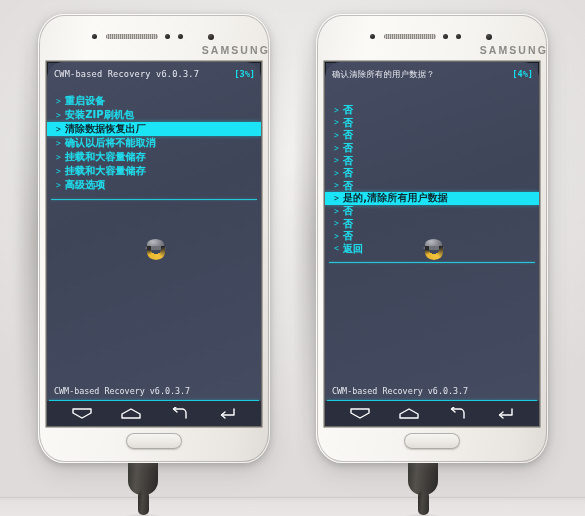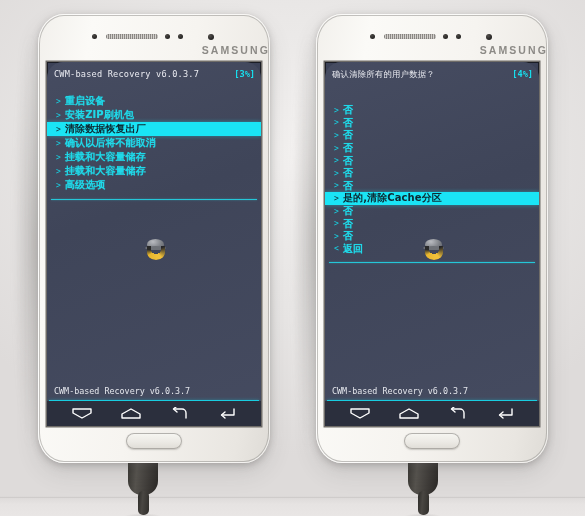--- a/index.html
+++ b/index.html
@@ -494,21 +494,21 @@
         <div class="mi mi-tight">
           <span class="mi-chev">&gt;</span>
           <span class="mi-label">否</span>
         </div>
         <div class="mi mi-tight">
           <span class="mi-chev">&gt;</span>
           <span class="mi-label">否</span>
         </div>
         <div class="mi mi-tight sel">
           <span class="mi-chev">&gt;</span>
-          <span class="mi-label">是的,清除Cache分区</span>
+          <span class="mi-label">是的,清除所有用户数据</span>
         </div>
         <div class="mi mi-tight">
           <span class="mi-chev">&gt;</span>
           <span class="mi-label">否</span>
         </div>
         <div class="mi mi-tight">
           <span class="mi-chev">&gt;</span>
           <span class="mi-label">否</span>
         </div>
         <div class="mi mi-tight">

